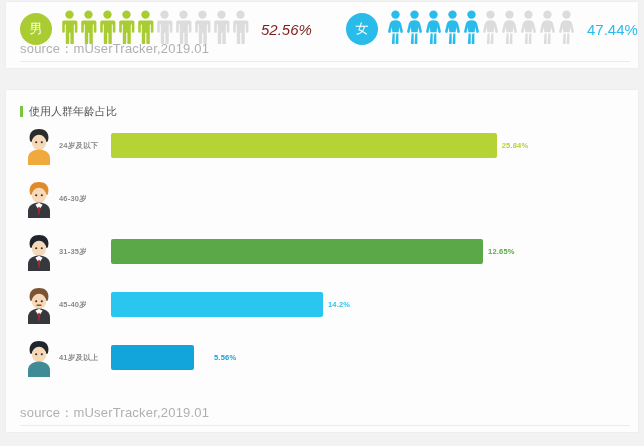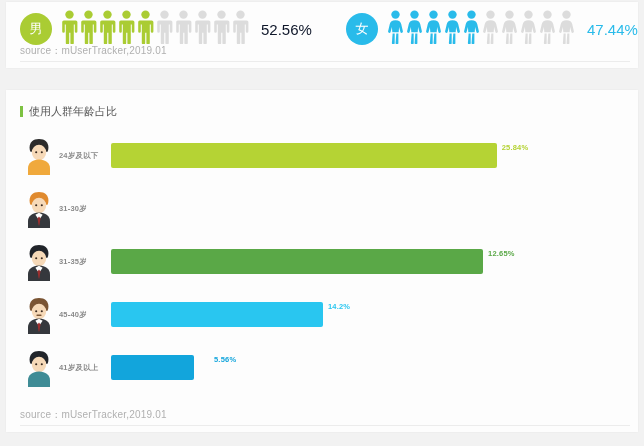--- a/index.html
+++ b/index.html
@@ -50,21 +50,21 @@
     margin-left: 9px;
   }
   .person-icon { margin-right: 2px; }
   .gender-pct {
     margin-left: 10px;
     font-size: 15px;
     white-space: nowrap;
   }
   
   .source-line {
-    font-size: 10px;
+    font-size: 13px;
     color: #b0b0b0;
     padding: 4px 0 0 14px;
     letter-spacing: .2px;
   }
   .source-rule {
     margin: 3px 8px 0 14px;
     border-bottom: 1px solid #ececec;
   }
   
   #age-card {
@@ -73,21 +73,21 @@
     position: relative;
     padding-top: 14px;
     box-sizing: border-box;
   }
   .section-title {
     display: flex;
     align-items: center;
     font-size: 11px;
     color: #555;
     padding-left: 14px;
-    margin-bottom: 10px;
+    margin-bottom: 0;
   }
   .title-accent {
     width: 3px;
     height: 11px;
     background: #7dc242;
     margin-right: 6px;
     flex: 0 0 auto;
   }
   .bar-rows { position: relative; font-weight: bold; }
   .bar-row {
@@ -106,20 +106,21 @@
   .row-label {
     font-size: 7.5px;
     color: #8a8a8a;
     width: 52px;
     margin-left: 3px;
     flex: 0 0 auto;
     letter-spacing: .2px;
   }
   .bar-wrap {
     display: flex;
+    align-items: center;
     flex: 1 1 auto;
   }
   .bar {
     height: 25px;
     border-radius: 2px;
   }
   .bar-value {
     font-size: 7.5px;
     margin-left: 5px;
     white-space: nowrap;
@@ -172,21 +173,21 @@
           </svg></span>
         <span class="person-icon"><svg width="17" height="34" viewBox="0 0 17 34">
             <circle cx="8.5" cy="4.6" r="4.2" fill="#dcdcdc"></circle>
             <path d="M2.2 10.5 h12.6 a1.6 1.6 0 0 1 1.6 1.6 v9.4 a1.3 1.3 0 0 1 -2.6 0 v-7 h-1 v18.4 a1.7 1.7 0 0 1 -3.4 0 v-10.2 h-1.2 v10.2 a1.7 1.7 0 0 1 -3.4 0 v-18.4 h-1 v7 a1.3 1.3 0 0 1 -2.6 0 v-9.4 a1.6 1.6 0 0 1 1.6 -1.6 z" fill="#dcdcdc"></path>
           </svg></span>
         <span class="person-icon"><svg width="17" height="34" viewBox="0 0 17 34">
             <circle cx="8.5" cy="4.6" r="4.2" fill="#dcdcdc"></circle>
             <path d="M2.2 10.5 h12.6 a1.6 1.6 0 0 1 1.6 1.6 v9.4 a1.3 1.3 0 0 1 -2.6 0 v-7 h-1 v18.4 a1.7 1.7 0 0 1 -3.4 0 v-10.2 h-1.2 v10.2 a1.7 1.7 0 0 1 -3.4 0 v-18.4 h-1 v7 a1.3 1.3 0 0 1 -2.6 0 v-9.4 a1.6 1.6 0 0 1 1.6 -1.6 z" fill="#dcdcdc"></path>
           </svg></span>
       </div>
-    <div class="gender-pct" style="color: #0f172a;">52.56%</div>
+    <div class="gender-pct" style="color: #7f1d1d; font-style: italic;">52.56%</div>
   </div>
 
   <div class="gender-block" id="gender-female">
     <div class="gender-badge" style="background: rgb(41, 187, 234);">女</div>
     <div class="icon-row" id="female-icons">
         <span class="person-icon"><svg width="17" height="34" viewBox="0 0 17 34">
             <circle cx="8.5" cy="4.6" r="4.2" fill="#29bbea"></circle>
             <path d="M8.5 10.2 c3.6 0 5.1 1.4 5.7 3.8 l1.7 7.3 a1.3 1.3 0 0 1 -2.5 .7 l-1.3 -5 l-.4 5.3 h-6.4 l-.4 -5.3 l-1.3 5 a1.3 1.3 0 0 1 -2.5 -.7 l1.7 -7.3 c.6 -2.4 2.1 -3.8 5.7 -3.8 z" fill="#29bbea"></path>
             <path d="M5.6 23.4 h2.1 v9.6 a1.4 1.4 0 0 1 -2.8 0 z" fill="#29bbea"></path>
             <path d="M9.3 23.4 h2.1 v9.6 a1.4 1.4 0 0 1 -2.8 0 z" fill="#29bbea"></path>
@@ -280,21 +281,21 @@
       <div class="bar-row">
         <div class="row-avatar"><svg width="34" height="38" viewBox="0 0 34 38">
             <path d="M17 2 c6 0 9.4 3.4 9.4 8.2 c0 2 -.4 3.6 -.9 4.6 l-17 0 c-.6 -1 -.9 -2.6 -.9 -4.6 C7.6 5.4 11 2 17 2 z" fill="#e08a2e"></path>
             <ellipse cx="17" cy="15.6" rx="7.2" ry="7.8" fill="#f6d9b8"></ellipse>
             <circle cx="14.2" cy="15.2" r="1.05" fill="#3a2a20"></circle>
             <circle cx="19.8" cy="15.2" r="1.05" fill="#3a2a20"></circle>
             <path d="M17 22.6 c-6.6 0 -11 3.6 -11 8.6 V38 h22 v-6.8 c0 -5 -4.4 -8.6 -11 -8.6 z" fill="#35383d"></path>
             <path d="M17 22.8 l-3.6 2 l3.6 5.2 l3.6 -5.2 z" fill="#ffffff"></path>
             <path d="M17 26.4 l1.5 2 l-1.2 7 h-.6 l-1.2 -7 z" fill="#9b2f2f"></path>
           </svg></div>
-        <div class="row-label">31-30岁</div>
+        <div class="row-label">46-30岁</div>
       </div>
       <div class="bar-row">
         <div class="row-avatar"><svg width="34" height="38" viewBox="0 0 34 38">
             <path d="M17 2 c6 0 9.4 3.4 9.4 8.2 c0 2 -.4 3.6 -.9 4.6 l-17 0 c-.6 -1 -.9 -2.6 -.9 -4.6 C7.6 5.4 11 2 17 2 z" fill="#21242a"></path>
             <ellipse cx="17" cy="15.6" rx="7.2" ry="7.8" fill="#f6d9b8"></ellipse>
             <circle cx="14.2" cy="15.2" r="1.05" fill="#3a2a20"></circle>
             <circle cx="19.8" cy="15.2" r="1.05" fill="#3a2a20"></circle>
             <path d="M17 22.6 c-6.6 0 -11 3.6 -11 8.6 V38 h22 v-6.8 c0 -5 -4.4 -8.6 -11 -8.6 z" fill="#35383d"></path>
             <path d="M17 22.8 l-3.6 2 l3.6 5.2 l3.6 -5.2 z" fill="#ffffff"></path>
             <path d="M17 26.4 l1.5 2 l-1.2 7 h-.6 l-1.2 -7 z" fill="#9b2f2f"></path>

